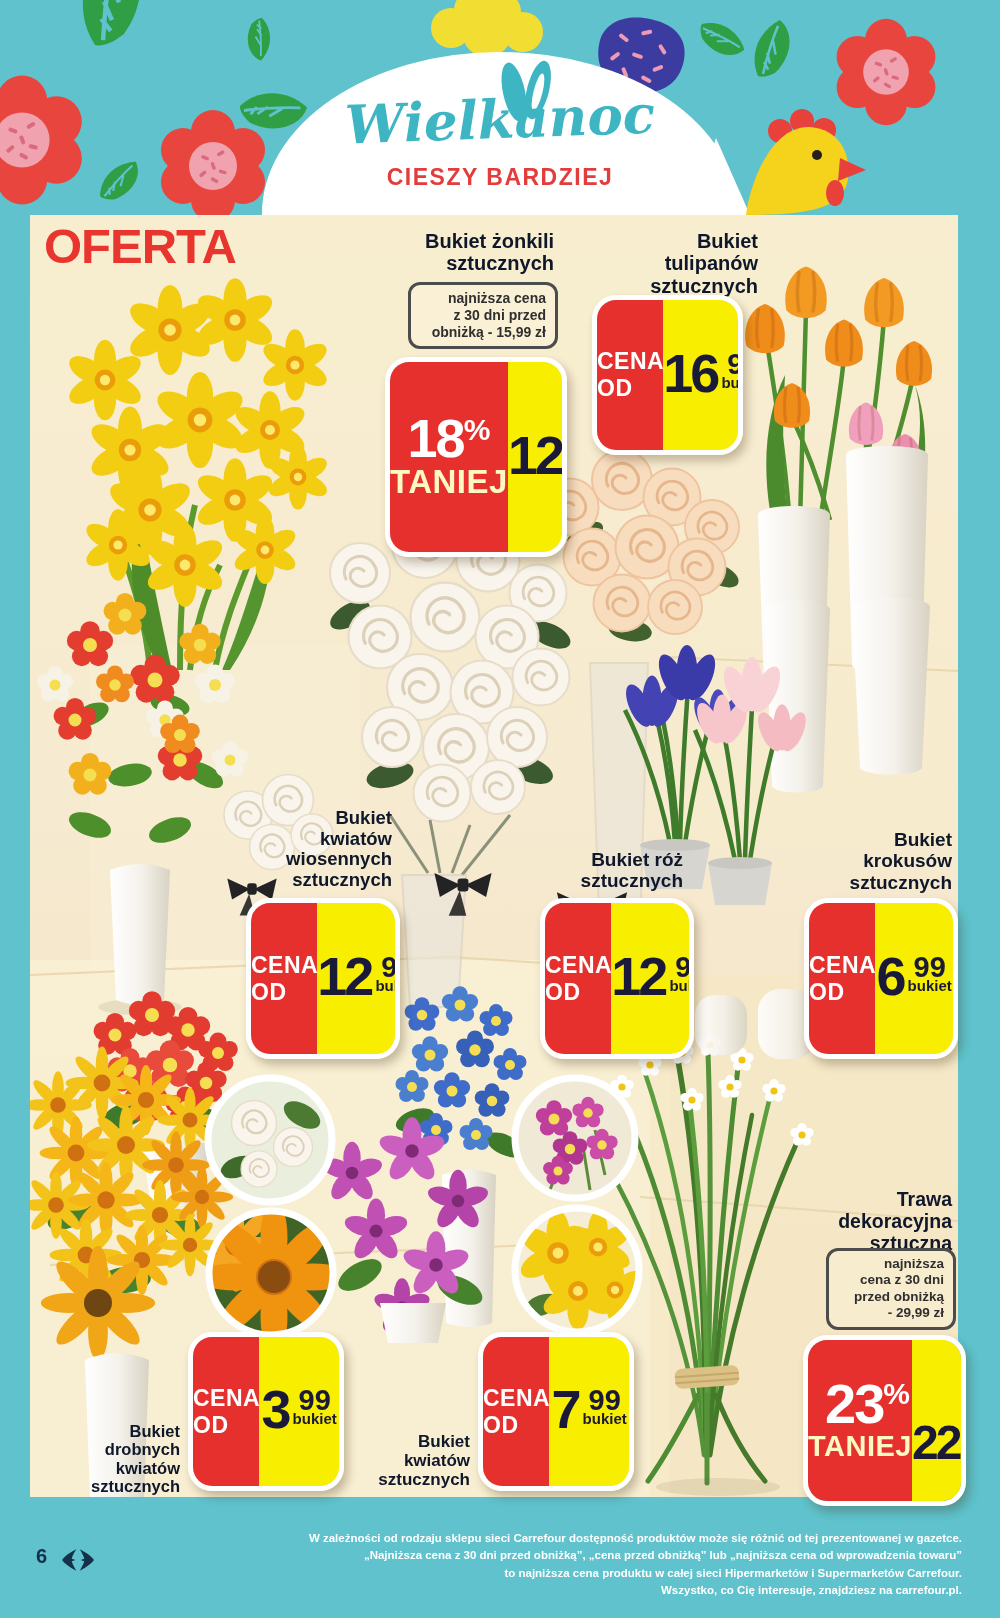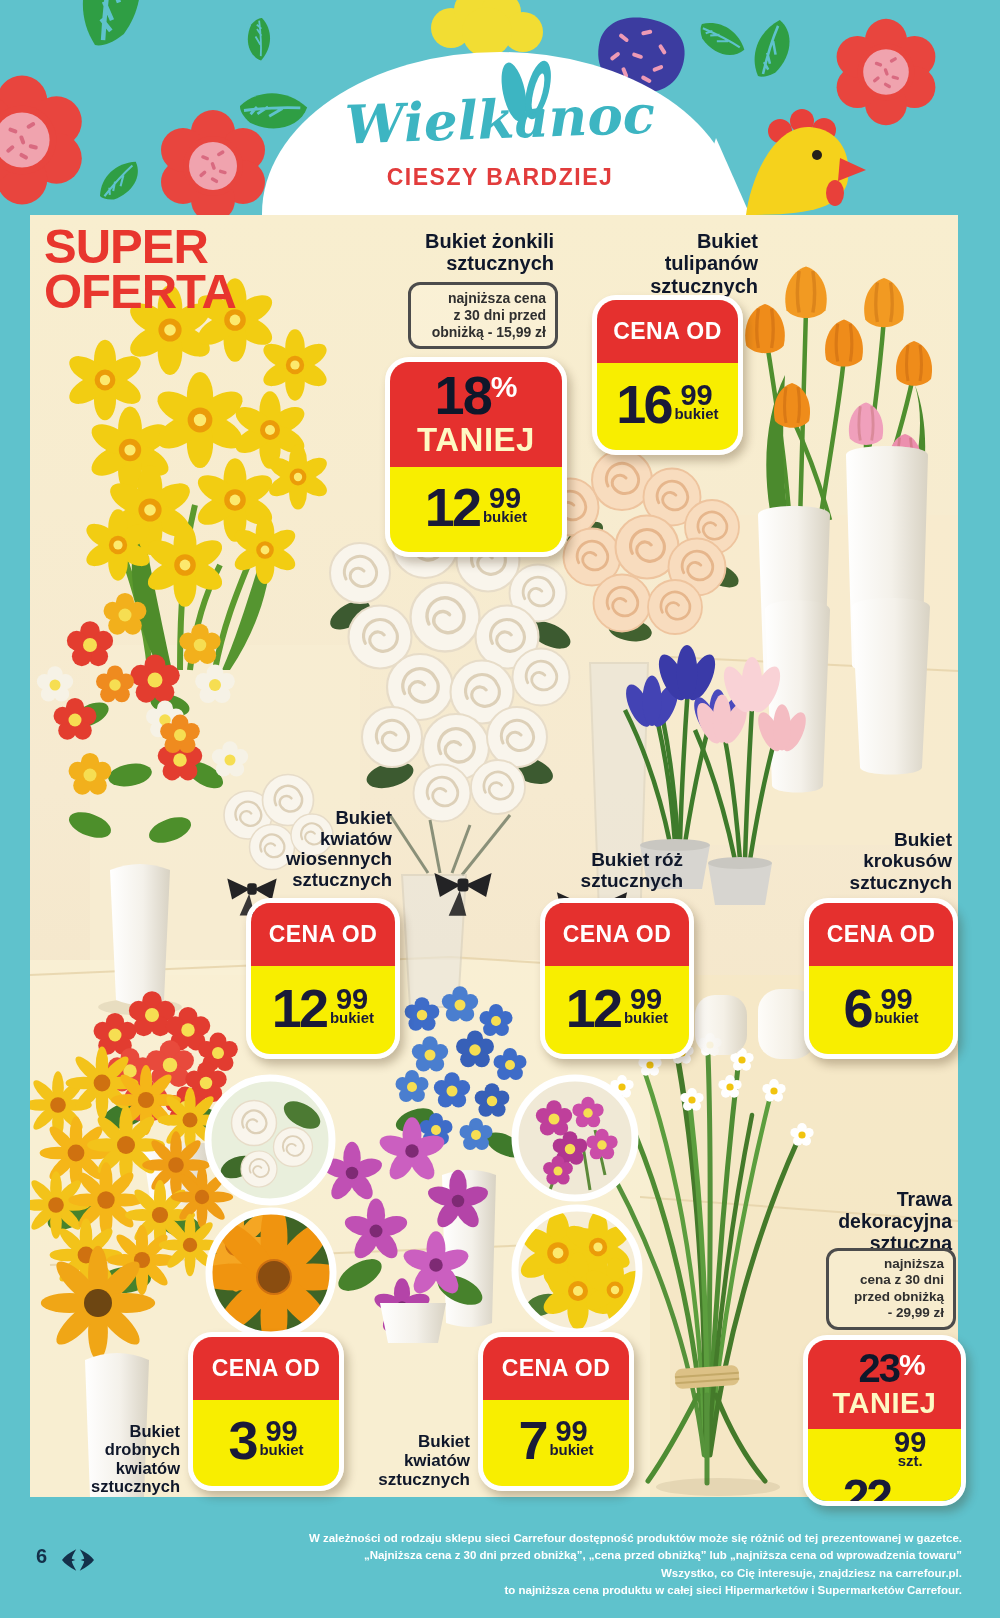--- a/index.html
+++ b/index.html
@@ -28,45 +28,45 @@
   .lblR{left:555px;top:849px;width:128px;font-size:19px;}
   .lblK{left:826px;top:829px;width:126px;font-size:19px;}
   .lblD{left:86px;top:1422px;width:94px;font-size:16.5px;}
   .lblQ{left:378px;top:1432px;width:92px;font-size:17px;}
   .lblG{left:820px;top:1189px;width:132px;font-size:19.5px;}
   .note{position:absolute;border:3px solid #4c4c4c;border-radius:12px;padding:5px 9px;
         font-weight:800;font-size:14px;line-height:1.22;color:#2f2f2f;text-align:right;
         white-space:pre-line;background:rgba(255,250,230,.25);}
   .noteA{left:408px;top:282px;width:126px;}
   .noteB{left:826px;top:1248px;width:106px;font-size:13.5px;}
-  .badge{position:absolute;display:flex;flex-direction:column;border:5px solid #fff;
+  .badge{position:absolute;display:flex;flex-direction:row;border:5px solid #fff;
         border-radius:24px;box-shadow:4px 6px 10px rgba(60,40,10,.28);overflow:hidden;}
   .bred{background:#e5302e;display:flex;flex-direction:column;align-items:center;justify-content:center;}
   .byellow{background:#f8ee00;flex:1;display:flex;align-items:center;justify-content:center;padding-bottom:3px;}
   .cena .bred{flex:0 0 42%;}
   .disc .bred{flex:0 0 55%;}
   .cenaod{font-weight:800;font-size:23px;color:#fff;letter-spacing:.5px;}
   .drow{display:flex;align-items:flex-start;line-height:.85;}
-  .dval{font-weight:900;font-size:54px;color:#0f172a;letter-spacing:-2px;}
+  .dval{font-weight:900;font-size:54px;color:#ffffff;letter-spacing:-2px;}
   .dpct{font-weight:900;font-size:30px;color:#fff;margin-top:1px;}
   .dword{font-weight:700;font-size:33px;color:#fef9c3;letter-spacing:.5px;line-height:1;margin-top:4px;}
   .price{display:flex;align-items:flex-start;line-height:.85;}
   .pmain{font-weight:900;font-size:54px;color:#1a1a38;letter-spacing:-3px;}
   .pside{display:flex;flex-direction:column;align-items:center;margin-left:4px;}
   .psup{font-weight:900;font-size:29px;color:#1a1a38;line-height:.9;}
   .punit{font-weight:700;font-size:15px;color:#1a1a38;}
   .bA{left:385px;top:357px;width:172px;height:190px;}
   .bB{left:592px;top:295px;width:141px;height:150px;}
   .bC{left:246px;top:898px;width:144px;height:151px;}
   .bD{left:540px;top:898px;width:144px;height:151px;}
   .bE{left:804px;top:898px;width:144px;height:151px;}
   .bF{left:188px;top:1332px;width:146px;height:149px;}
   .bG{left:478px;top:1332px;width:146px;height:149px;}
   .bH{left:803px;top:1335px;width:153px;height:161px;}
-  .bH .dval{font-size:40px;margin-left:15px;} .bH .dword{font-size:29px;} .bH .pmain{font-size:48px;margin-top:48px;}
+  .bH .dval{font-size:56px;margin-left:15px;} .bH .dword{font-size:29px;} .bH .pmain{font-size:48px;margin-top:48px;}
   .footnote{position:absolute;right:38px;top:1530px;width:690px;text-align:right;color:#fff;
         font-weight:700;font-size:11.5px;line-height:1.5;}
   .pageno{position:absolute;left:36px;top:1545px;color:#14304a;font-weight:700;font-size:20px;}
   .clogo{position:absolute;left:62px;top:1549px;}
 </style>
 </head>
 <body>
 
 <div id="page">
 
@@ -578,21 +578,20 @@
           <use href="#dfl" transform="translate(568,1032) scale(1.15)"></use>
           <use href="#dfl" transform="translate(548,1076) scale(1.25)"></use>
           <use href="#dfl" transform="translate(585,1075) scale(1.05)"></use>
         </g>
         <circle cx="547" cy="1055" r="62" fill="none" stroke="#fff" stroke-width="7"></circle>
       </g>
     </svg>
   </div>
 
   <div class="superoferta">
-    <div>SUPER</div>
     <div>OFERTA</div>
   </div>
 
   <div class="plabel lblZ">Bukiet żonkili
 sztucznych</div>
   <div class="note noteA">najniższa cena
 z 30 dni przed
 obniżką - 15,99 zł</div>
   <div class="plabel lblT">Bukiet
 tulipanów
@@ -750,17 +749,17 @@
   </div>
 
   <div class="pageno">6</div>
   <svg class="clogo" width="32" height="22" viewBox="0 0 36 24">
     <path fill="#14304a" d="M16,0 C8,4 3,8 0,12 C3,16 8,20 16,24 C13,19 11.5,16 11,13.5 L15,12 L11,10.5 C11.5,8 13,5 16,0 Z"></path>
     <path fill="#14304a" d="M20,0 C28,4 33,8 36,12 C33,16 28,20 20,24 C23,19 24.5,16 25,13.5 L21,12 L25,10.5 C24.5,8 23,5 20,0 Z"></path>
   </svg>
   <div class="footnote">
     <div>W zależności od rodzaju sklepu sieci Carrefour dostępność produktów może się różnić od tej prezentowanej w gazetce.</div>
     <div>„Najniższa cena z 30 dni przed obniżką”, „cena przed obniżką” lub „najniższa cena od wprowadzenia towaru”</div>
+    <div>to najniższa cena produktu w całej sieci Hipermarketów i Supermarketów Carrefour.</div>
     <div>Wszystko, co Cię interesuje, znajdziesz na carrefour.pl.</div>
-    <div>to najniższa cena produktu w całej sieci Hipermarketów i Supermarketów Carrefour.</div>
   </div>
 
 </div>
 
 </body></html>

